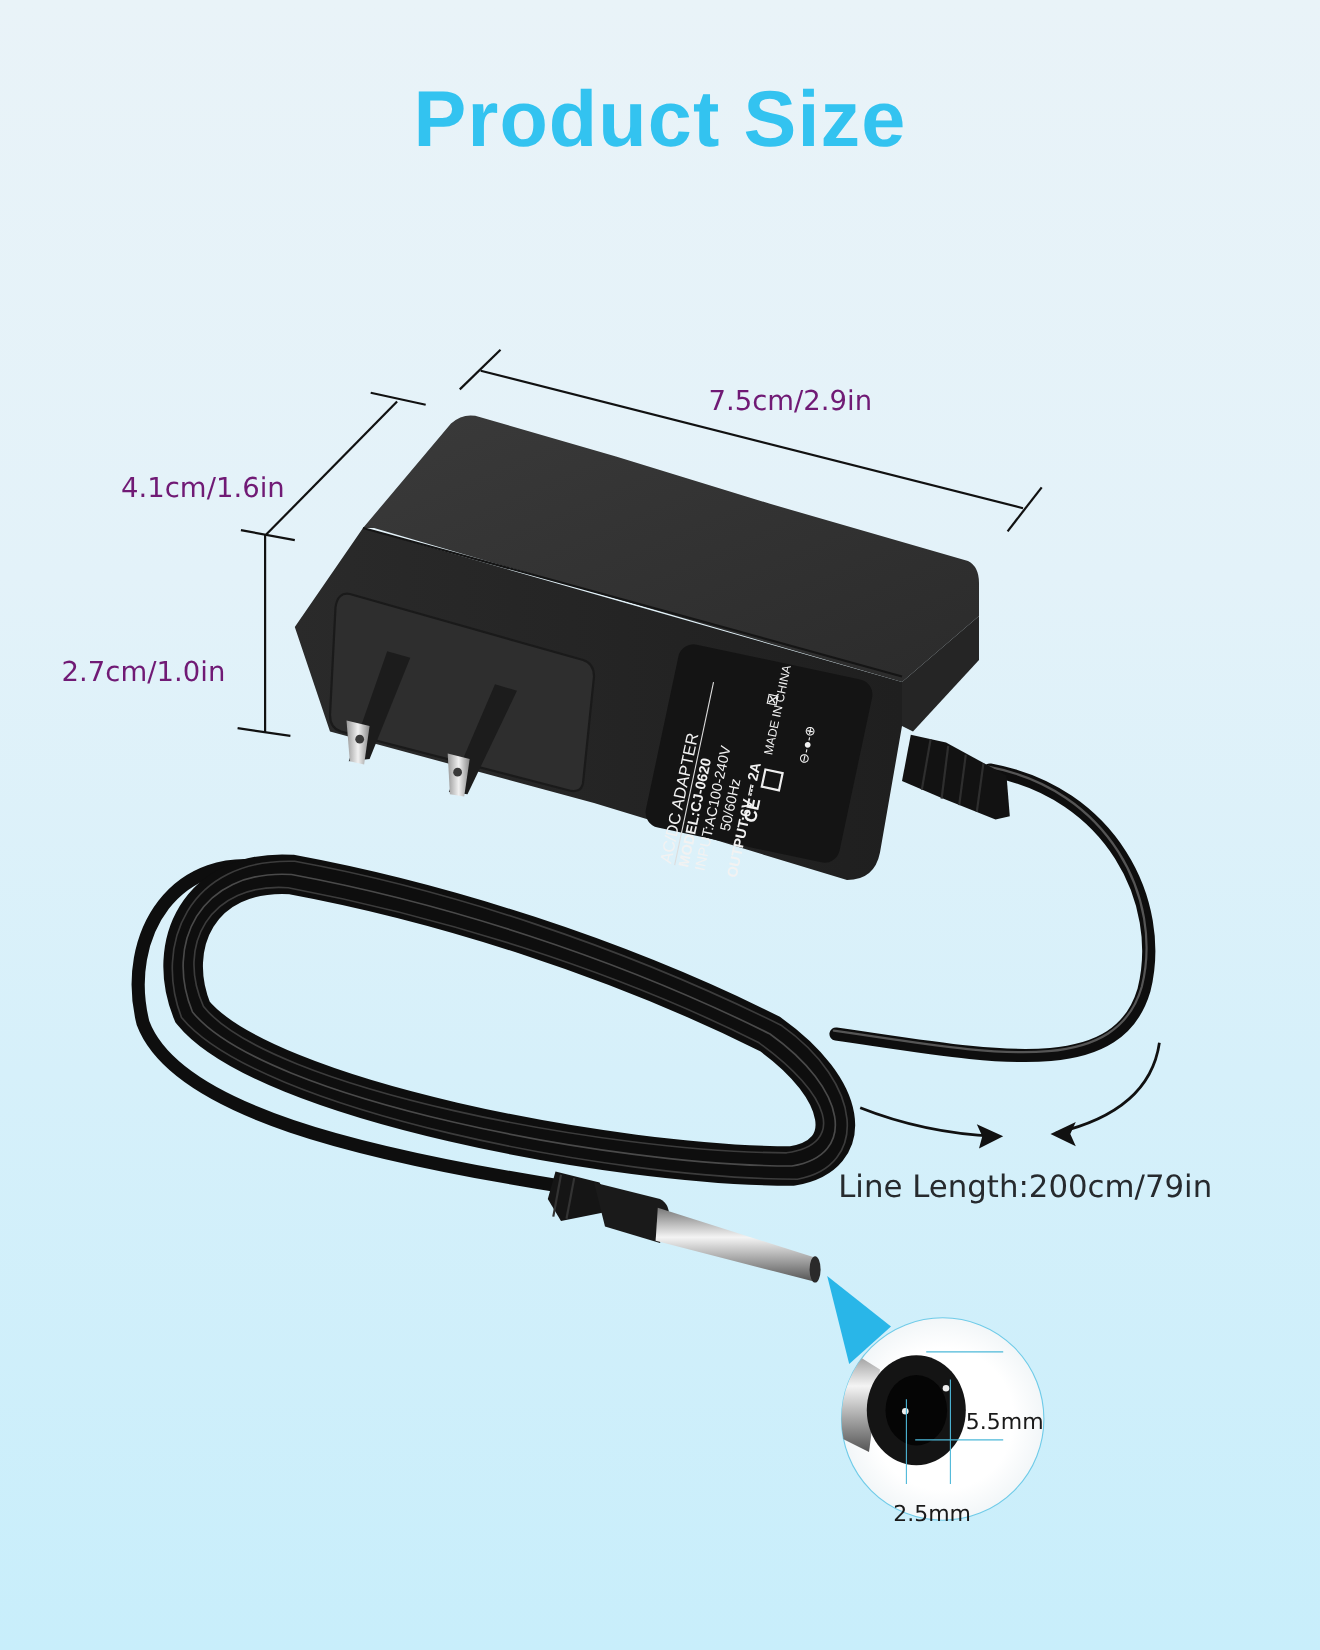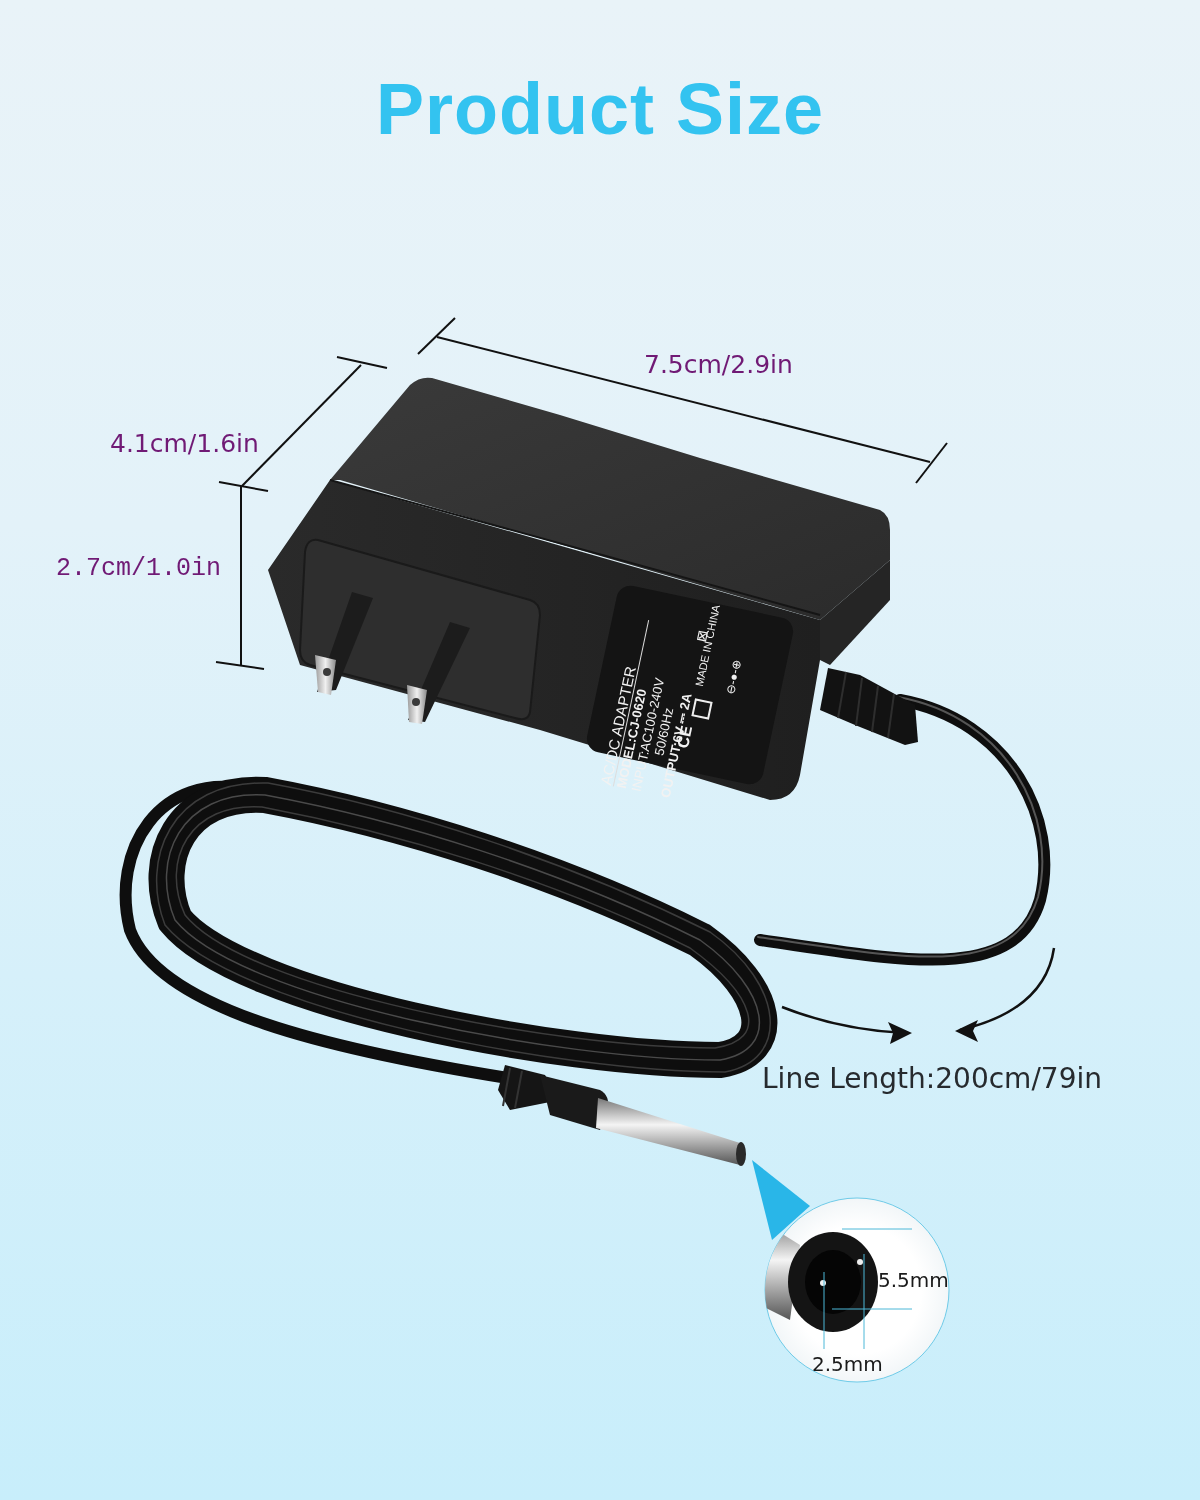--- a/index.html
+++ b/index.html
@@ -16,21 +16,21 @@
   .dim-label {
     position: absolute; font-family: "DejaVu Sans", sans-serif;
     font-size: 25px; color: #701a75; white-space: nowrap;
   }
   .line-length {
     position: absolute; left: 762px; top: 1062px;
     font-family: "DejaVu Sans", sans-serif; font-size: 28px; color: #262a2e; white-space: nowrap; text-align: right;
   }
   .zoom-label {
     position: absolute; font-family: "DejaVu Sans", sans-serif;
-    font-size: 20px; color: #1a1a1a; white-space: nowrap;
+    font-size: 20px; color: #1a1a1a; white-space: nowrap; margin-top: 12px;
   }
   svg.scene { position: absolute; left: 0; top: 0; }
 </style>
 </head>
 <body>
 
 <div class="title">Product Size</div>
 
 <svg class="scene" width="1200" height="1500" viewBox="0 0 1200 1500">
   <defs>
@@ -170,17 +170,17 @@
   </div>
   <div style="position:absolute; left:105px; top:85px; font-size:11px; transform: rotate(-78deg); transform-origin: left top; white-space:nowrap;">MADE IN CHINA</div>
   <div style="position:absolute; left:86px; top:128px; font-size:16px; font-weight:bold; transform: rotate(-78deg);">CE</div>
   <div style="position:absolute; left:105px; top:100px; width:14px; height:14px; border:2px solid #eee; transform: rotate(-78deg);"></div>
   <div style="position:absolute; left:108px; top:28px; font-size:14px; transform: rotate(-78deg);">⊠</div>
   <div style="position:absolute; left:128px; top:70px; font-size:12px; transform: rotate(-78deg); white-space:nowrap;">⊖-●-⊕</div>
 </div>
 
 <div class="dim-label" style="left:644px; top:350px;">7.5cm/2.9in</div>
 <div class="dim-label" style="left:110px; top:402px;margin-top:27px;">4.1cm/1.6in</div>
-<div class="dim-label" style="left:56px; top:554px;font-family:Liberation Mono, monospace;">2.7cm/1.0in</div>
+<div class="dim-label" style="left:56px; top:596px;">2.7cm/1.0in</div>
 <div class="line-length">Line Length:200cm/79in</div>
 
 <div class="zoom-label" style="left:878px; top:1268px;">5.5mm</div>
 <div class="zoom-label" style="left:812px; top:1352px;text-align:center;">2.5mm</div>
 
 </body></html>

